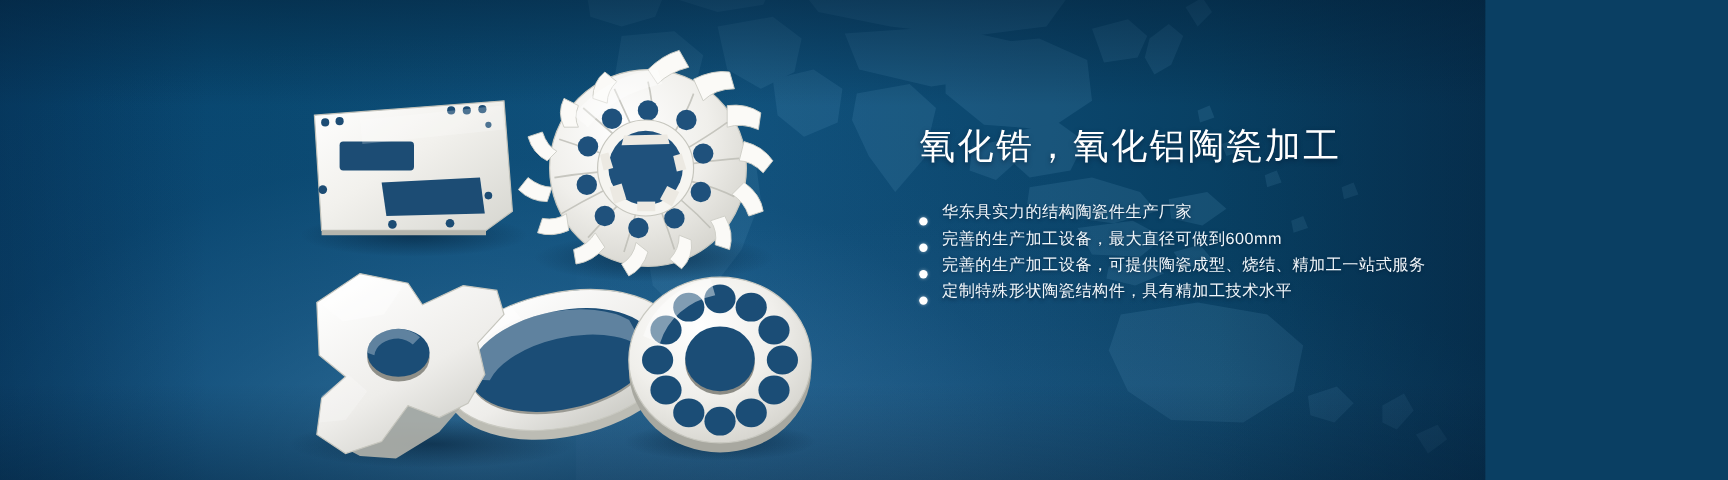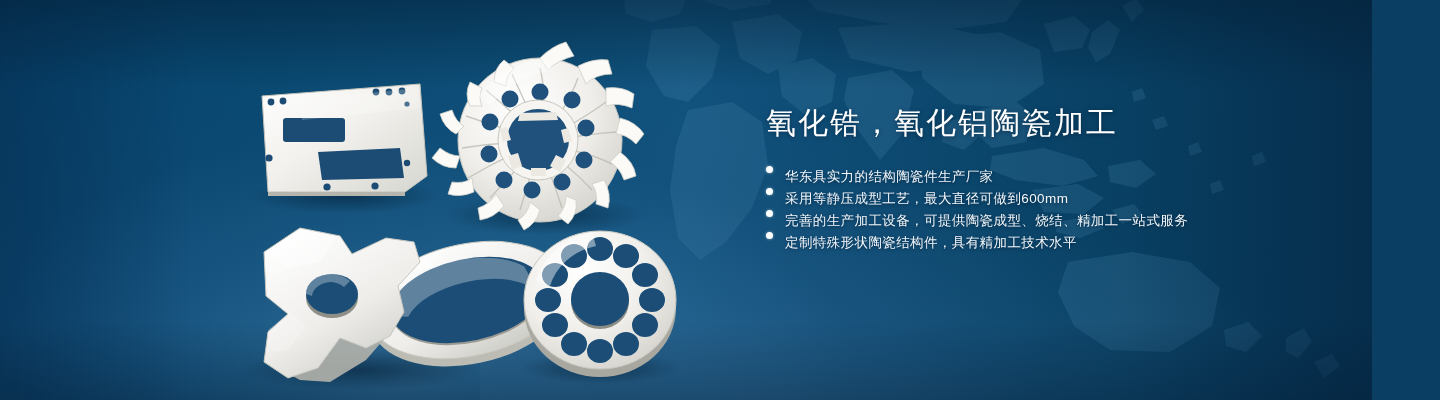--- a/index.html
+++ b/index.html
@@ -1,20 +1,20 @@
 <!DOCTYPE html>
 <html><head>
 <meta charset="utf-8">
 <style>
   html,body{margin:0;padding:0;background:#0a3f63;}
   *{box-sizing:border-box;}
 
   .banner{
     position:relative;
-    width:1372px;
+    width:1238px;
     height:400px;
     overflow:hidden;
     font-family:"Liberation Sans","DejaVu Sans",sans-serif;
     background:#084568;
   }
 
   
   .bg-base{
     position:absolute; inset:0;
     background:
@@ -95,21 +95,21 @@
     margin:0 0 24px 0;
     text-shadow:0 1px 4px rgba(0,20,44,.55);
     white-space:nowrap;
   }
   .bullets{
     list-style:none;
     margin:0; padding:0;
   }
   .bullet{
     display:flex;
-    align-items:flex-start;
+    align-items:flex-end;
     height:22px;
     margin-bottom:0;
   }
   .bullet-dot{
     width:7px; height:7px;
     border-radius:50%;
     background:#ffffff;
     margin-right:12px;
     flex:0 0 auto;
     box-shadow:0 0 3px rgba(255,255,255,.5);
@@ -373,21 +373,21 @@
 
     <h1 class="headline">氧化锆，氧化铝陶瓷加工</h1>
 
     <ul class="bullets">
       <li class="bullet">
         <span class="bullet-dot"></span>
         <span class="bullet-text">华东具实力的结构陶瓷件生产厂家</span>
       </li>
       <li class="bullet">
         <span class="bullet-dot"></span>
-        <span class="bullet-text">采用等静压成型工艺，最大直径可做到600mm</span>
+        <span class="bullet-text">完善的生产加工设备，最大直径可做到600mm</span>
       </li>
       <li class="bullet">
         <span class="bullet-dot"></span>
         <span class="bullet-text">完善的生产加工设备，可提供陶瓷成型、烧结、精加工一站式服务</span>
       </li>
       <li class="bullet">
         <span class="bullet-dot"></span>
         <span class="bullet-text">定制特殊形状陶瓷结构件，具有精加工技术水平</span>
       </li>
     </ul>

